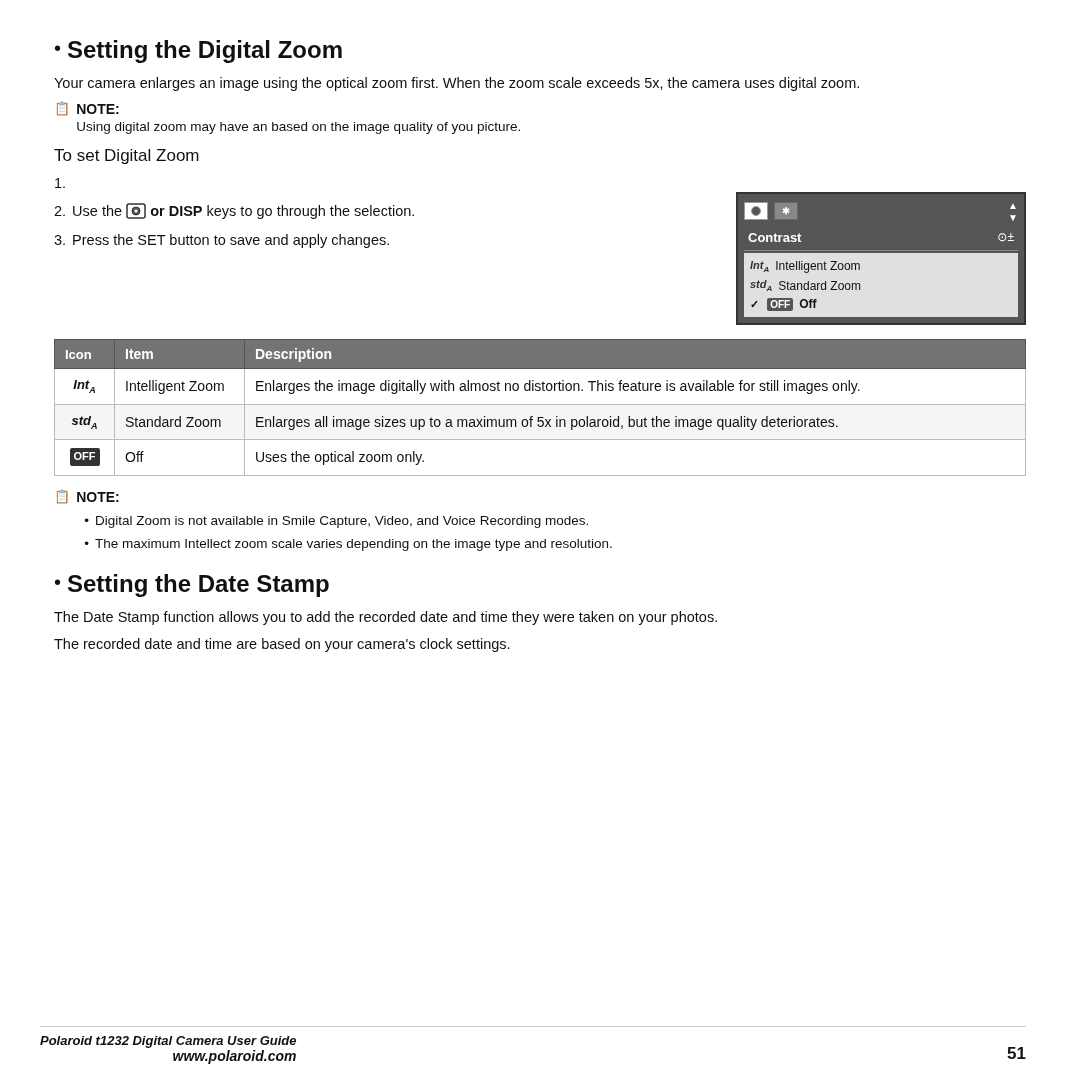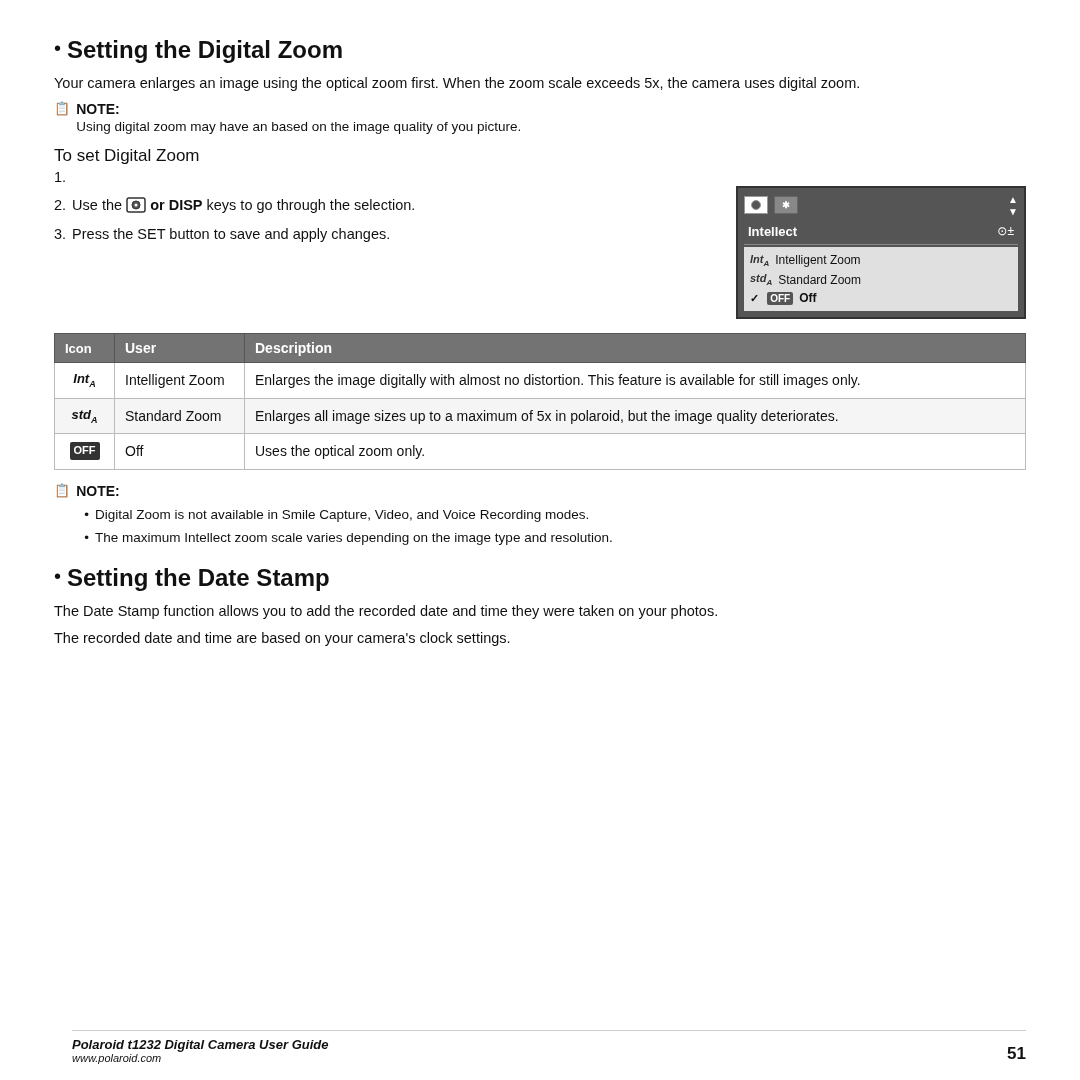--- a/index.html
+++ b/index.html
@@ -61,21 +61,21 @@
     }
     .note-text {
       font-size: 13.5px;
       line-height: 1.5;
     }
 
     
     .sub-heading {
       font-size: 17px;
       font-weight: normal;
-      margin: 8px 0 0 0;
+      margin: 8px 0 6px 0;
     }
 
     
     .two-col {
       display: flex;
       gap: 20px;
       margin-bottom: 14px;
     }
     .left-col {
       flex: 1;
@@ -263,41 +263,42 @@
     }
     .int-sub {
       font-size: 9px;
       vertical-align: sub;
     }
 
     
     .footer {
       position: absolute;
       bottom: 16px;
-      left: 72px;
+      left: 40px;
       right: 54px;
       display: flex;
       justify-content: space-between;
       align-items: flex-end;
       border-top: 1px solid #ccc;
       padding-top: 6px;
     }
     .footer-left {
       font-size: 13px;
       font-weight: bold;
       font-style: italic;
     }
     .footer-right {
       font-size: 17px;
       font-weight: bold;
     }
     .footer-url {
       font-style: italic;
-      font-weight: normal;
-      font-size: 11px;
+      font-weight: bold;
+      font-size: 14px;
+      text-align: right;
     }
 
     .note-bullet-block {
       margin: 6px 0;
       padding-left: 8px;
     }
     .note-bullet-item {
       display: flex;
       gap: 6px;
       font-size: 13.5px;
@@ -391,21 +392,21 @@
               </div>
             </div>
             <div class="cam-arrow">
               <span>▲</span>
               <span>▼</span>
             </div>
           </div>
 
 
           <div class="cam-row">
-            <span style="font-weight:bold; color:#fff;">Intellect</span>
+            <span style="font-weight:bold; color:#fff;">Contrast</span>
             <span class="cam-symbol">⊙±</span>
           </div>
 
           <hr class="cam-divider">
 
           <div class="cam-submenu">
 
             <div class="cam-submenu-item">
               <span class="cam-sub-icon" style="font-style:italic;">Int<sub style="font-size:8px;">A</sub></span>
               <span>Intelligent Zoom</span>
@@ -424,21 +425,21 @@
           </div>
         </div>
       </div>
     </div>
 
 
     <table class="data-table">
       <thead>
         <tr>
           <th class="table-icon-cell"><strong>Icon</strong></th>
-          <th class="table-item-cell"><strong>User</strong></th>
+          <th class="table-item-cell"><strong>Item</strong></th>
           <th><strong>Description</strong></th>
         </tr>
       </thead>
       <tbody>
 
         <tr>
           <td class="table-icon-cell">
             <span class="int-icon">Int<span class="int-sub">A</span></span>
           </td>
           <td class="table-item-cell">

